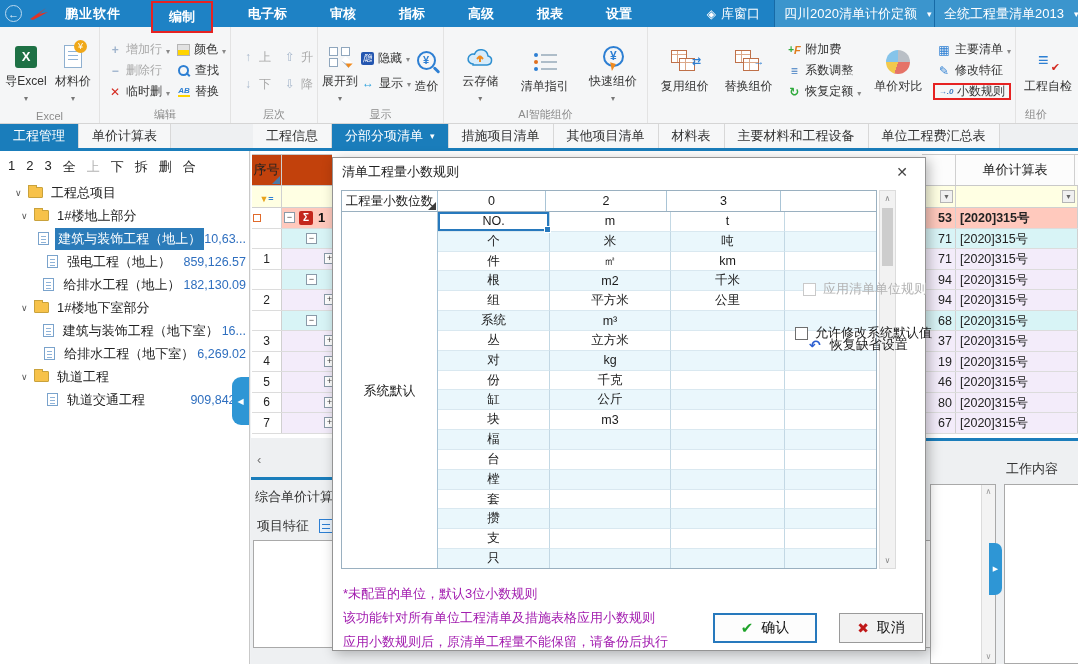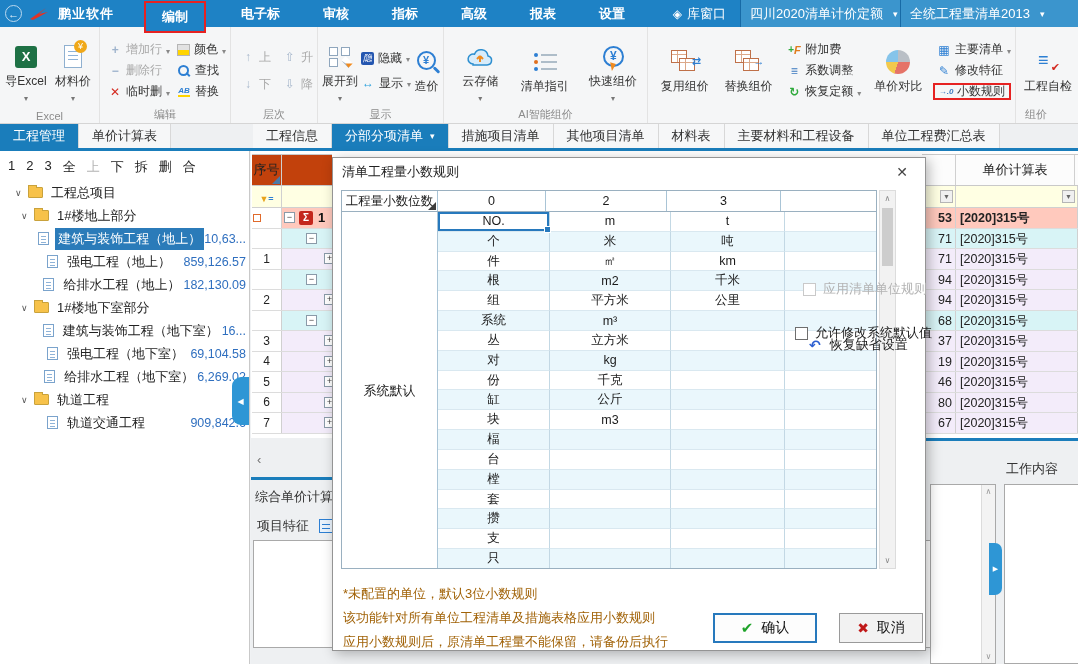--- a/index.html
+++ b/index.html
@@ -7,33 +7,33 @@
   #app { position:relative; width:1078px; height:664px; background:#f0f2f4; overflow:hidden;
          font-family:"Liberation Sans","DejaVu Sans",sans-serif; }
 
   
   .titlebar { position:absolute; left:0; top:0; width:100%; height:27px; background:#1e82c5;
               display:flex; align-items:center; color:#fff; z-index:30; overflow:visible; }
   .backbtn { width:17px; height:17px; margin-left:5px; border:1px solid #bcd9ef; border-radius:50%;
              display:flex; align-items:center; justify-content:center; font-size:11px; color:#eaf4fb; }
   .backbtn::before { content:"←"; }
   .logo { margin-left:7px; display:flex; align-items:center; }
-  .appname { font-weight:bold; font-size:13px; margin-left:9px; letter-spacing:1px; }
+  .appname { font-weight:bold; font-size:13px; margin-left:16px; letter-spacing:1px; }
   .menus { display:flex; align-items:center; gap:27px; margin-left:30px; font-size:13px; }
   .menuitem { padding:4px 8px; cursor:default; white-space:nowrap;font-weight:bold; }
   .menuitem.active { border:2px solid #e62222; padding:5px 16px; position:relative; top:3px; background:#1e82c5; }
   .tb-right { margin-left:auto; display:flex; align-items:stretch; height:100%; }
   .libbtn { display:flex; align-items:center; gap:5px; padding:0 14px; font-size:13px; }
   .diamond::before { content:"◈"; font-size:12px; }
   .tb-dd { display:flex; align-items:center; background:#3b95cd; padding:8px 9px; font-size:13px;
            border-left:1px solid #176aa6; white-space:nowrap; }
   .tb-dd .dda { margin-left:10px; font-size:9px; }
   .tb-dd .dda::before { content:"▾"; }
   .tb-dd.w1 { width:160px; }
-  .tb-dd.w2 { width:178px;text-align:right; }
+  .tb-dd.w2 { width:144px;text-align:right; }
 
   
   .ribbon { position:absolute; left:0; top:27px; width:100%; height:97px; background:#f5f6f7;
             border-bottom:1px solid #d5d5d5; display:flex; align-items:stretch; }
   .rgroup { position:relative; border-right:1px solid #e3e3e3; padding:5px 4px 14px; display:flex;
             align-items:center; gap:3px; }
   .glabel { position:absolute; bottom:1px; left:0; right:0; text-align:center; font-size:11px; color:#8b8b8b; }
   .bigbtn { display:flex; flex-direction:column; align-items:center; width:50px; font-size:12px; color:#333; }
   .bigbtn .bicon { height:30px; display:flex; align-items:center; justify-content:center; }
   .blabel { white-space:nowrap; margin-top:1px; }
@@ -254,21 +254,21 @@
   .dscroll .vup { position:absolute; top:3px; left:0; right:0; } .dscroll .vup::before { content:"∧"; }
   .dscroll .vdn { position:absolute; bottom:3px; left:0; right:0; } .dscroll .vdn::before { content:"∨"; }
   .dthumb { position:absolute; left:2px; right:2px; top:17px; height:58px; background:#cdcdcd; }
   .dcb { position:absolute; display:flex; align-items:center; gap:7px; font-size:13px; color:#1a1a1a; white-space:nowrap;margin-top:36px; }
   .dcb .box { width:13px; height:13px; border:1px solid #6e6e6e; background:#fff; flex:none; }
   .dcb.cb1 { left:470px; top:86px; color:#b3b3b3; }
   .dcb.cb1 .box { border-color:#c9c9c9; }
   .dcb.cb2 { left:462px; top:130px; }
   .drestore { position:absolute; left:476px; top:178px; display:flex; align-items:center; gap:9px; font-size:13px; color:#1a1a1a; }
   .undo::before { content:"↶"; color:#2d5fd0; font-weight:bold; font-size:14px; }
-  .dwarn { position:absolute; left:10px; top:424px; color:#a16207; font-size:13px; line-height:24px; white-space:nowrap; }
+  .dwarn { position:absolute; left:10px; top:424px; color:#a21caf; font-size:13px; line-height:24px; white-space:nowrap; }
   .dbtn { position:absolute; display:flex; align-items:center; justify-content:center; gap:8px; font-size:14px; color:#111; }
   .dok { left:380px; top:455px; width:104px; height:30px; border:2px solid #2779bd; background:#fdfdfd; }
   .okck::before { content:"✔"; color:#1fa32a; font-weight:bold; font-size:15px; }
   .dcancel { left:506px; top:455px; width:84px; height:30px; border:1px solid #9a9a9a; background:#f2f2f2; }
   .cancelx::before { content:"✖"; color:#c01818; font-weight:bold; font-size:14px; }
 </style>
 </head>
 <body>
 
 <div id="app">
@@ -621,26 +621,20 @@
           <span class="tvalue"></span>
         </div>
 
         <div class="titem lv2 doc">
 
           <span class="docic"></span>
           <span class="tlabel">建筑与装饰工程（地下室）</span>
           <span class="tvalue">16...</span>
         </div>
 
-        <div class="titem lv2 doc">
-
-          <span class="docic"></span>
-          <span class="tlabel">强电工程（地下室）</span>
-          <span class="tvalue">69,104.58</span>
-        </div>
 
         <div class="titem lv2 doc">
 
           <span class="docic"></span>
           <span class="tlabel">给排水工程（地下室）</span>
           <span class="tvalue">6,269.02</span>
         </div>
 
         <div class="titem lv1 folder">
           <span class="arrow"></span>

